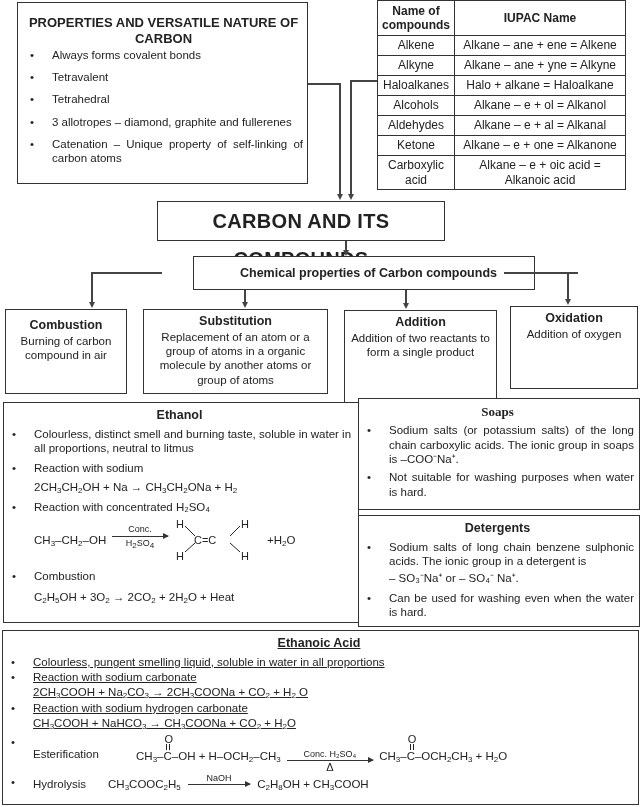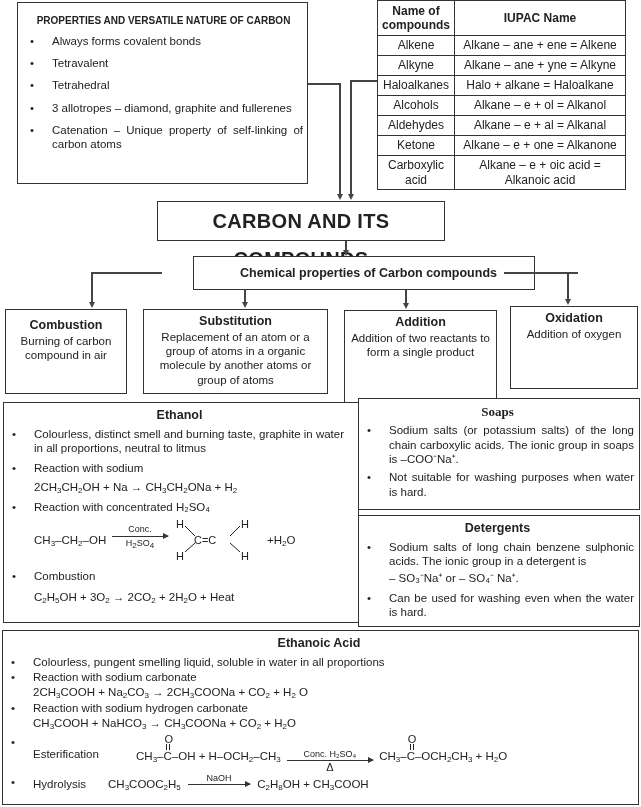--- a/index.html
+++ b/index.html
@@ -9,21 +9,21 @@
   .abs { position: absolute; }
   ul.bl { list-style: none; }
   ul.bl li { position: relative; padding-left: 28px; }
   ul.bl li::before { content: "\2022"; position: absolute; left: 6px; top: 0; }
   sub { font-size: 8px; vertical-align: -2px; line-height: 0; }
   .line { position: absolute; background: #444; }
   .arrow-down { position: absolute; width: 0; height: 0; border-left: 3px solid transparent; border-right: 3px solid transparent; border-top: 6px solid #444; }
 
   
   #props { left: 17px; top: 2px; width: 291px; height: 182px; padding: 12px 4px 0 6px; }
-  #props h2 { font-size: 10px; font-weight: bold; text-align: center; line-height: 1.25; margin-bottom: 6px; }
+  #props h2 { font-size: 13px; font-weight: bold; text-align: center; line-height: 1.25; }
   #props li { margin-bottom: 8px; font-size: 11.5px; }
   #props li.just { text-align: justify; }
 
   
   #iupac { position: absolute; left: 377px; top: 0; border-collapse: collapse; font-size: 12px; }
   #iupac td, #iupac th { border: 1.5px solid #333; text-align: center; padding: 0 4px; }
   #iupac th { font-weight: bold; height: 35px; line-height: 1.2; }
   #iupac td { height: 20px; }
   #iupac td.tall { height: 34px; line-height: 1.2; }
   #iupac th.c1, #iupac td.c1 { width: 77px; }
@@ -45,21 +45,21 @@
   
   #ethanol { left: 3px; top: 402px; width: 356px; height: 221px; padding: 5px 5px 0 2px; }
   #ethanol h3, #soaps h3, #det h3, #acid h3 { font-size: 12.5px; font-weight: bold; text-align: center; margin-bottom: 3px; }
   #ethanol li { margin-bottom: 6px; }
   .eq { display: block; margin-top: 4px; }
 
   #soaps { left: 358px; top: 398px; width: 282px; height: 112px; padding: 5px 5px 0 2px; }
   #soaps li, #det li { text-align: justify; margin-bottom: 4px; }
   #det { left: 358px; top: 515px; width: 282px; height: 112px; padding: 5px 5px 0 2px; }
 
-  #acid { left: 2px; top: 630px; width: 637px; height: 175px; padding: 5px 5px 0 2px; }
+  #acid { left: 2px; top: 630px; width: 637px; height: 175px; padding: 5px 5px 0 2px; text-decoration: underline; }
   #acid li { margin-bottom: 1px; }
 
   
   .rxarrow { display: inline-block; position: relative; vertical-align: middle; text-align: center; font-size: 9px; }
   .rxarrow .top { display: block; line-height: 1; padding: 0 2px; }
   .rxarrow .bar { display: block; height: 1px; background: #333; position: relative; margin: 1px 0; }
   .rxarrow .bar::after { content: ""; position: absolute; right: -1px; top: -3px; border-left: 6px solid #333; border-top: 3.5px solid transparent; border-bottom: 3.5px solid transparent; }
   .rxarrow .bot { display: block; line-height: 1; padding: 0 2px; }
 </style>
 </head>
@@ -154,21 +154,21 @@
   <div>Addition of two reactants to form a single product</div>
 </div>
 <div id="r-oxi" class="box react">
   <div class="t">Oxidation</div>
   <div>Addition of oxygen</div>
 </div>
 
 <div id="ethanol" class="box">
   <h3>Ethanol</h3>
   <ul class="bl">
-    <li><span>Colourless, distinct smell and burning taste, graphite in water in all proportions, neutral to litmus</span></li>
+    <li><span>Colourless, distinct smell and burning taste, soluble in water in all proportions, neutral to litmus</span></li>
     <li><span>Reaction with sodium</span>
       <span class="eq">2CH<sub>3</sub>CH<sub>2</sub>OH + Na → CH<sub>3</sub>CH<sub>2</sub>ONa + H<sub>2</sub></span>
     </li>
     <li><span>Reaction with concentrated H₂SO₄</span>
       <span class="eq" style="position:relative; height:46px; margin-top:2px;">
         <span class="abs" style="left:0; top:16px; white-space:nowrap;">CH<sub>3</sub>–CH<sub>2</sub>–OH</span>
         <span class="abs" style="left:78px; top:7px; width:56px; text-align:center; font-size:9px;">
           <span style="display:block;">Conc.</span>
           <span style="display:block; height:1px; background:#333; position:relative; margin:1px 0;">
               <span style="position:absolute; right:-1px; top:-3px; border-left:6px solid #333; border-top:3.5px solid transparent; border-bottom:3.5px solid transparent;"></span>

